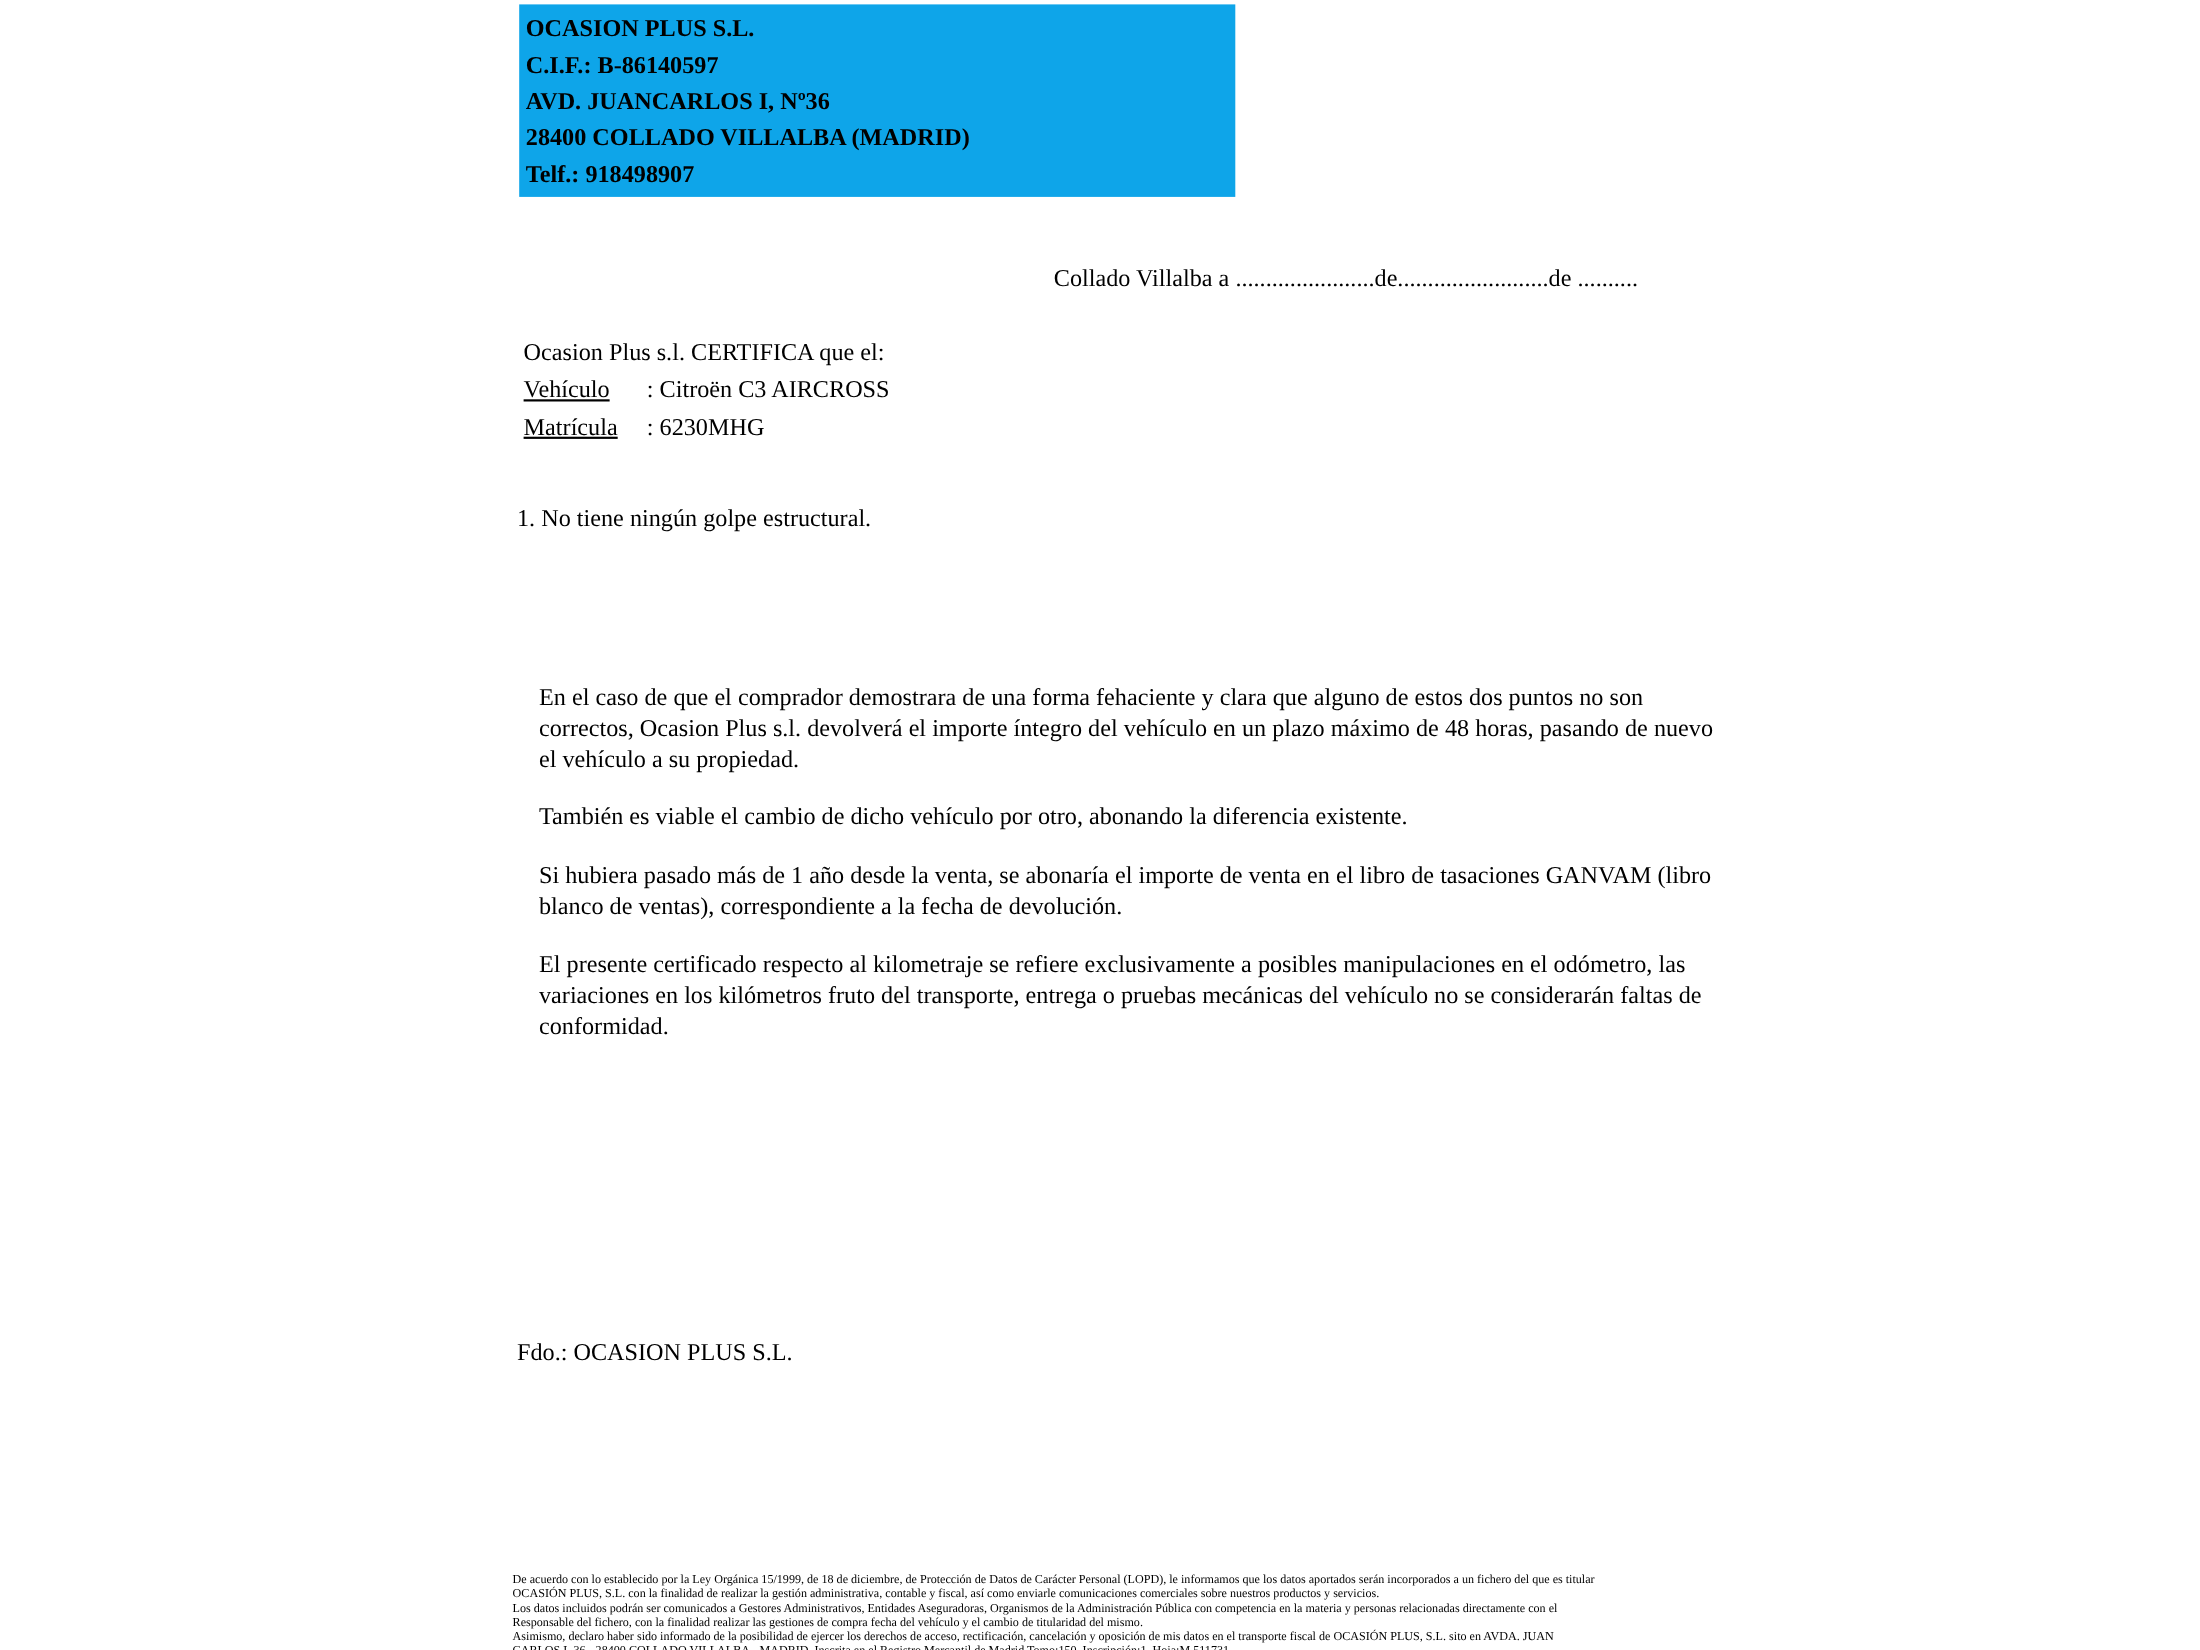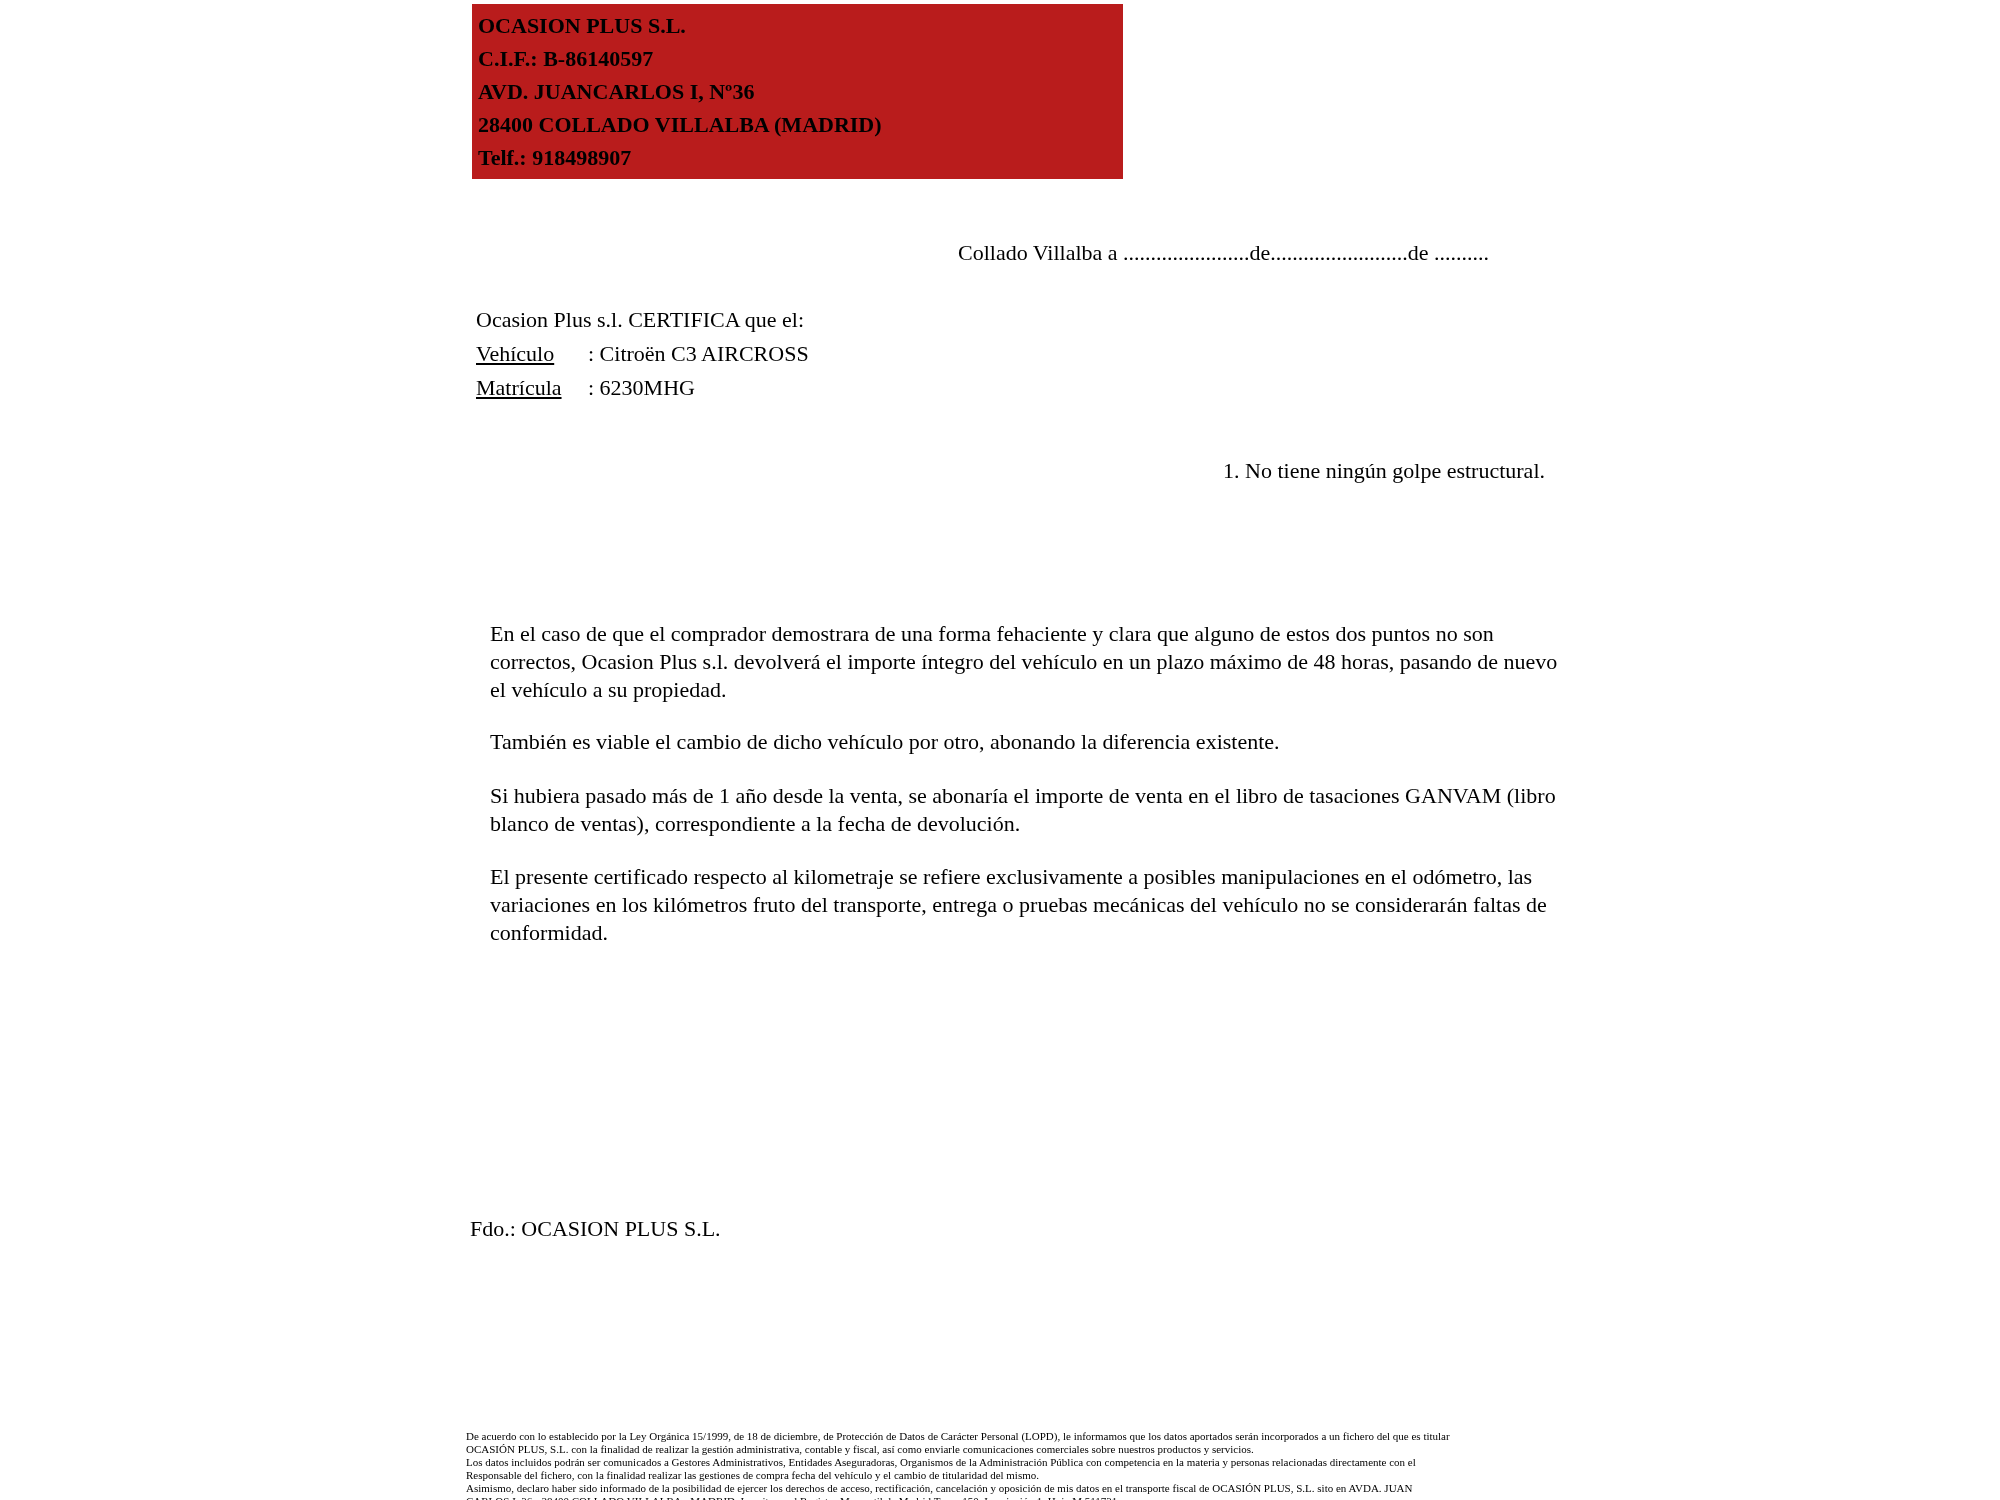--- a/index.html
+++ b/index.html
@@ -14,21 +14,21 @@
     background: #ffffff;
     font-family: "Liberation Serif", "DejaVu Serif", serif;
     color: #000000;
     overflow: hidden;
   }
   .company-box {
     position: absolute;
     left: 472px;
     top: 4px;
     width: 645px;
-    background: #b91c1c;
+    background: #0ea5e9;
     padding: 5px 0 5px 6px;
     font-weight: bold;
     font-size: 22px;
     line-height: 33px;
   }
   .date-line {
     position: absolute;
     left: 958px;
     top: 240px;
     font-size: 22px;
@@ -45,21 +45,20 @@
     display: inline-block;
     width: 112px;
   }
   .u { text-decoration: underline; }
   .point {
     position: absolute;
     left: 470px;
     font-size: 22px;
     line-height: 28px;
     width: 1075px;
-    text-align: right;
   }
   .p1 { top: 457px; }
   .p2 { top: 512px; }
   .para {
     position: absolute;
     left: 490px;
     width: 1075px;
     font-size: 22px;
     line-height: 28px;
   }

